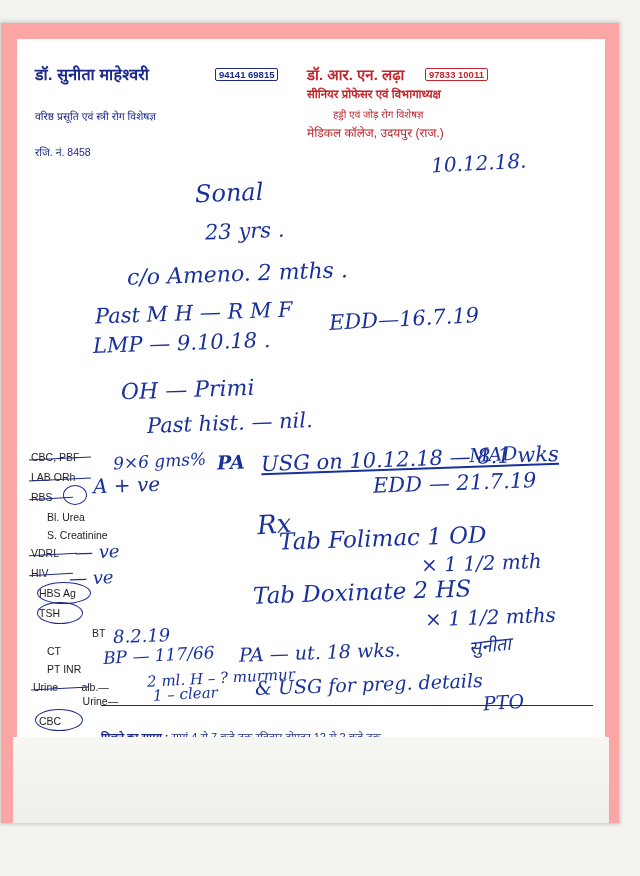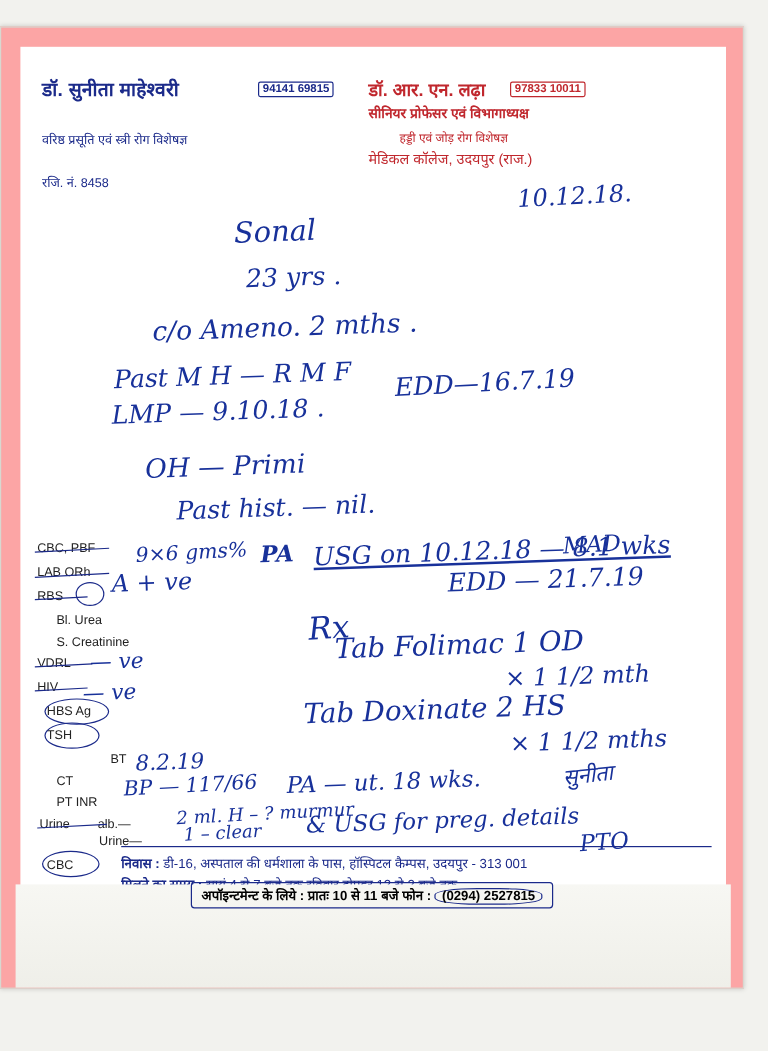--- a/index.html
+++ b/index.html
@@ -165,32 +165,22 @@
     <div class="strike" style="left:12px;top:535px;width:44px;transform:rotate(-3deg);"></div>
     <div class="strike" style="left:14px;top:649px;width:58px;transform:rotate(-3deg);"></div>
 
     <div class="ellipse" style="left:46px;top:446px;width:22px;height:18px;"></div>
     <div class="ellipse" style="left:20px;top:543px;width:52px;height:20px;"></div>
     <div class="ellipse" style="left:20px;top:563px;width:44px;height:20px;"></div>
     <div class="ellipse" style="left:18px;top:670px;width:46px;height:20px;"></div>
 
     <div class="foot-rule" style="left:84px;top:666px;width:492px;"></div>
 
-    <div class="foot f1" style="top:672px;left:84px;right:10px;text-align:left;">
-      <span>निवास :</span>
-      <span style="font-weight:normal;">डी-16, अस्पताल की धर्मशाला के पास, हॉस्पिटल कैम्पस, उदयपुर - 313 001</span>
-    </div>
     <div class="foot f2" style="top:690px;left:84px;right:10px;text-align:left;">
       <span>मिलने का समय :</span>
       <span style="font-weight:normal;">सायं 4 से 7 बजे तक    रविवार दोपहर 12 से 2 बजे तक</span>
     </div>
   </div>
 
   <div class="shadow-b"></div>
 
-  <div style="position:absolute;left:0;right:0;top:712px;text-align:center;">
-    <span class="f3">
-      <span>अपॉइन्टमेन्ट के लिये : प्रातः 10 से 11 बजे फोन :</span>
-      <span class="phone-circle">(0294) 2527815</span>
-    </span>
-  </div>
 
 </div>
 
 </body></html>

